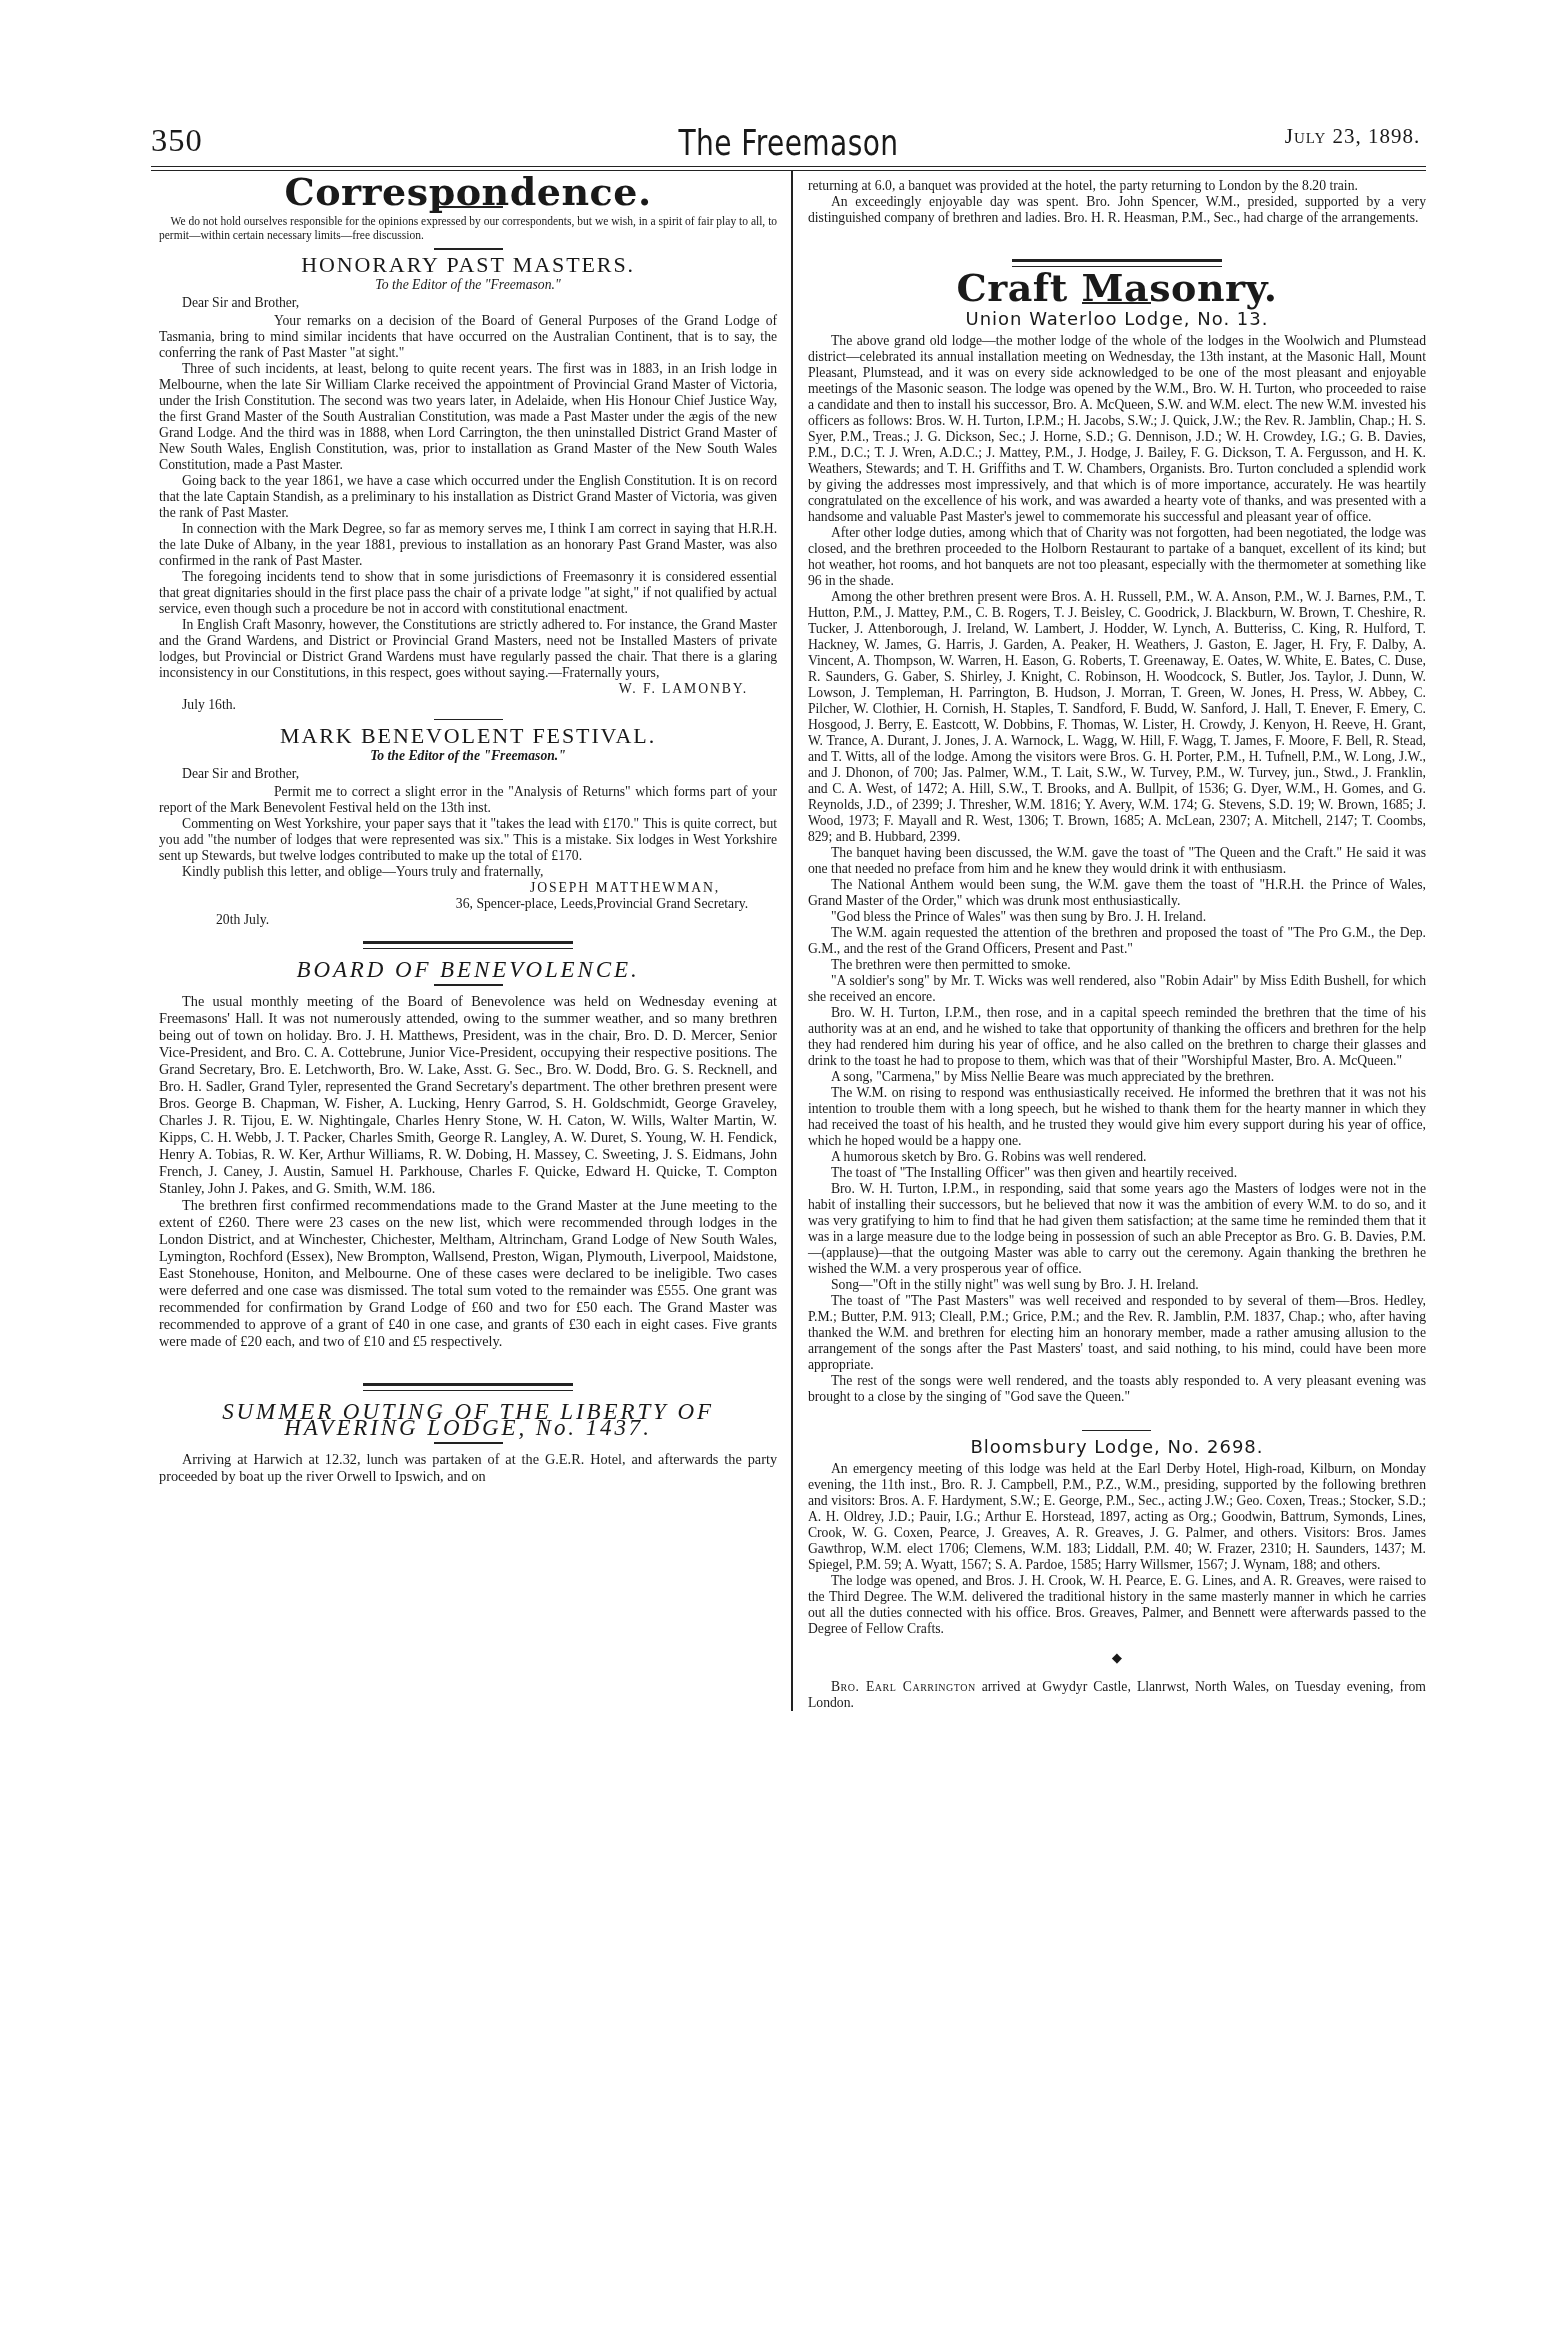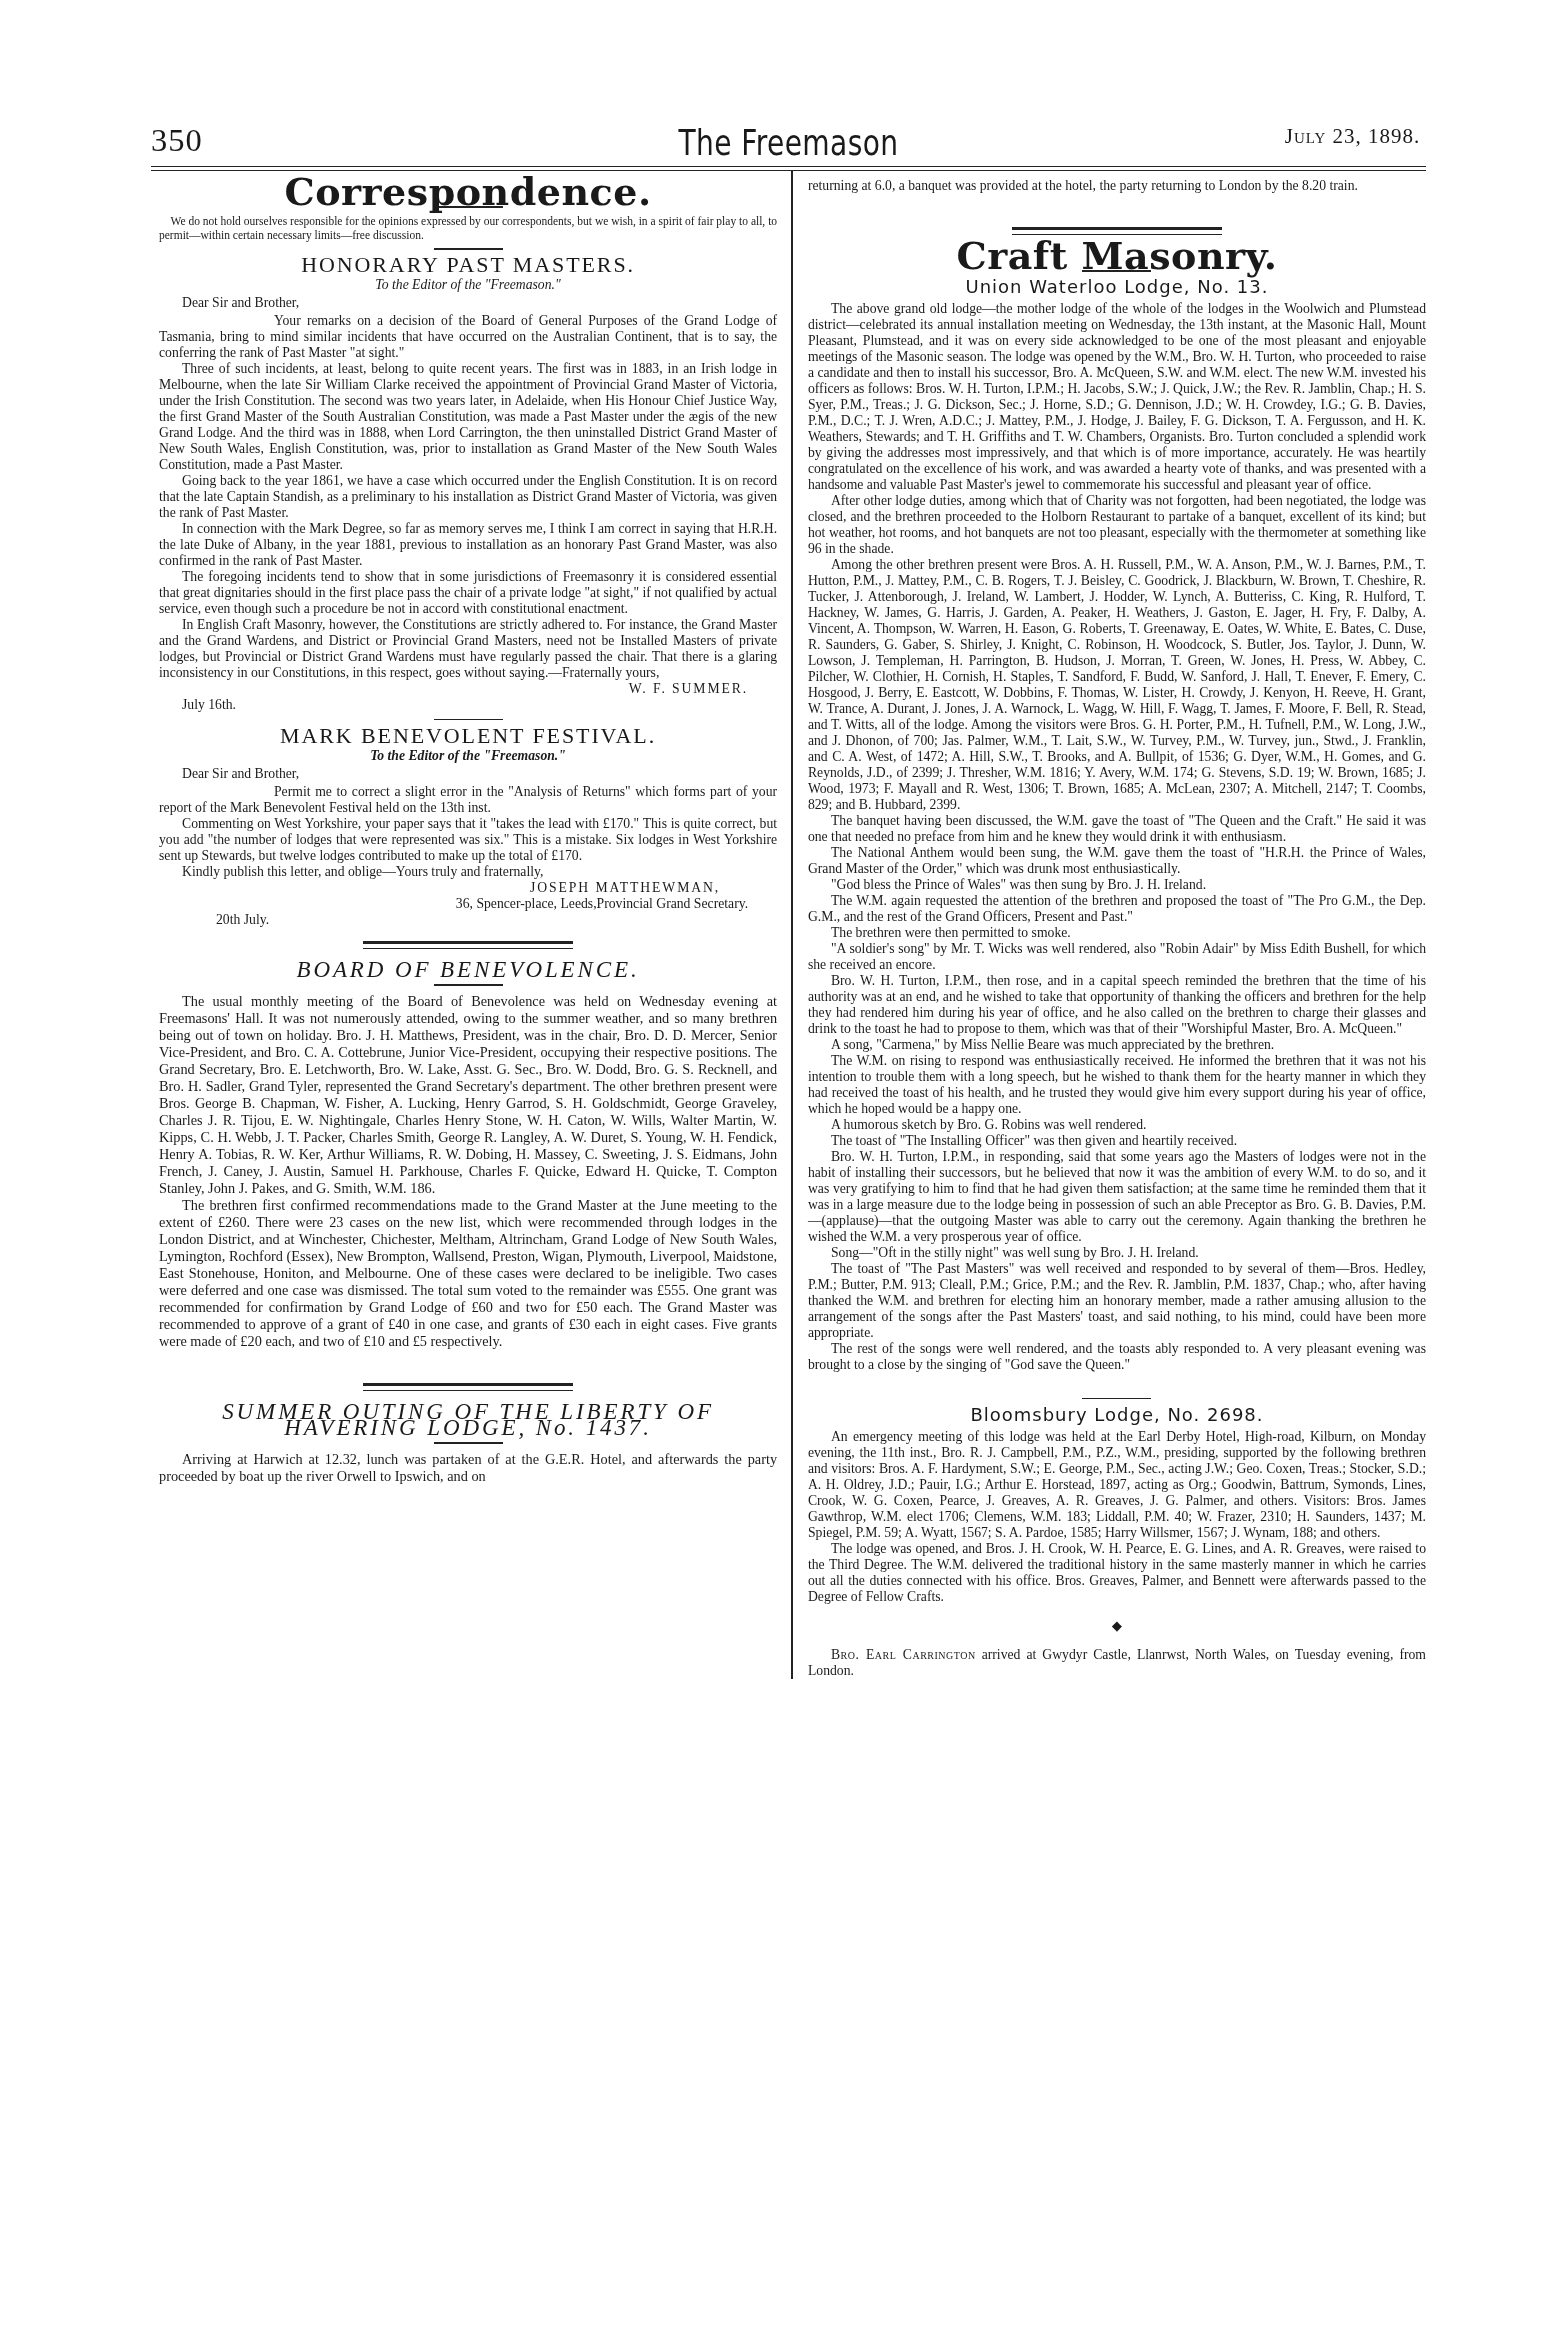--- a/index.html
+++ b/index.html
@@ -55,21 +55,21 @@
 
       <div class="sec-head">HONORARY PAST MASTERS.</div>
       <div class="editor-line">To the Editor of the "Freemason."</div>
       <p class="salutation">Dear Sir and Brother,</p>
       <p style="text-indent:115px">Your remarks on a decision of the Board of General Purposes of the Grand Lodge of Tasmania, bring to mind similar incidents that have occurred on the Australian Continent, that is to say, the conferring the rank of Past Master "at sight."</p>
       <p>Three of such incidents, at least, belong to quite recent years. The first was in 1883, in an Irish lodge in Melbourne, when the late Sir William Clarke received the appointment of Provincial Grand Master of Victoria, under the Irish Constitution. The second was two years later, in Adelaide, when His Honour Chief Justice Way, the first Grand Master of the South Australian Constitution, was made a Past Master under the ægis of the new Grand Lodge. And the third was in 1888, when Lord Carrington, the then uninstalled District Grand Master of New South Wales, English Constitution, was, prior to installation as Grand Master of the New South Wales Constitution, made a Past Master.</p>
       <p>Going back to the year 1861, we have a case which occurred under the English Constitution. It is on record that the late Captain Standish, as a preliminary to his installation as District Grand Master of Victoria, was given the rank of Past Master.</p>
       <p>In connection with the Mark Degree, so far as memory serves me, I think I am correct in saying that H.R.H. the late Duke of Albany, in the year 1881, previous to installation as an honorary Past Grand Master, was also confirmed in the rank of Past Master.</p>
       <p>The foregoing incidents tend to show that in some jurisdictions of Freemasonry it is considered essential that great dignitaries should in the first place pass the chair of a private lodge "at sight," if not qualified by actual service, even though such a procedure be not in accord with constitutional enactment.</p>
       <p>In English Craft Masonry, however, the Constitutions are strictly adhered to. For instance, the Grand Master and the Grand Wardens, and District or Provincial Grand Masters, need not be Installed Masters of private lodges, but Provincial or District Grand Wardens must have regularly passed the chair. That there is a glaring inconsistency in our Constitutions, in this respect, goes without saying.—Fraternally yours,</p>
-      <div class="sig">W. F. SUMMER.</div>
+      <div class="sig">W. F. LAMONBY.</div>
       <div class="dateline">July 16th.</div>
       <div class="short-rule"></div>
 
       <div class="sec-head">MARK BENEVOLENT FESTIVAL.</div>
       <div class="editor-line" style="font-weight:bold">To the Editor of the "Freemason."</div>
       <p class="salutation">Dear Sir and Brother,</p>
       <p style="text-indent:115px">Permit me to correct a slight error in the "Analysis of Returns" which forms part of your report of the Mark Benevolent Festival held on the 13th inst.</p>
       <p>Commenting on West Yorkshire, your paper says that it "takes the lead with £170." This is quite correct, but you add "the number of lodges that were represented was six." This is a mistake. Six lodges in West Yorkshire sent up Stewards, but twelve lodges contributed to make up the total of £170.</p>
       <p>Kindly publish this letter, and oblige—Yours truly and fraternally,</p>
       <div class="sig" style="padding-right:57px">JOSEPH MATTHEWMAN,</div>
@@ -91,20 +91,21 @@
       <div class="sec-head-italic" style="margin-top:0;text-transform:none">HAVERING LODGE, No. 1437.</div>
       <div class="short-rule"></div>
       <p style="font-size:14.3px;line-height:17px">Arriving at Harwich at 12.32, lunch was partaken of at the G.E.R. Hotel, and afterwards the party proceeded by boat up the river Orwell to Ipswich, and on</p>
     </div>
 
     <div class="col-divider"></div>
 
     <div class="col col-right">
       <div class="gap-s"></div>
       <p class="noindent">returning at 6.0, a banquet was provided at the hotel, the party returning to London by the 8.20 train.</p>
+      <p>An exceedingly enjoyable day was spent. Bro. John Spencer, W.M., presided, supported by a very distinguished company of brethren and ladies. Bro. H. R. Heasman, P.M., Sec., had charge of the arrangements.</p>
       <div class="gap-m"></div>
       <div class="double-rule"></div>
 
       <div class="blackletter">Craft Masonry.</div>
       <div class="short-rule"></div>
 
       <div class="lodge-head">Union Waterloo Lodge, No. 13.</div>
       <p>The above grand old lodge—the mother lodge of the whole of the lodges in the Woolwich and Plumstead district—celebrated its annual installation meeting on Wednesday, the 13th instant, at the Masonic Hall, Mount Pleasant, Plumstead, and it was on every side acknowledged to be one of the most pleasant and enjoyable meetings of the Masonic season. The lodge was opened by the W.M., Bro. W. H. Turton, who proceeded to raise a candidate and then to install his successor, Bro. A. McQueen, S.W. and W.M. elect. The new W.M. invested his officers as follows: Bros. W. H. Turton, I.P.M.; H. Jacobs, S.W.; J. Quick, J.W.; the Rev. R. Jamblin, Chap.; H. S. Syer, P.M., Treas.; J. G. Dickson, Sec.; J. Horne, S.D.; G. Dennison, J.D.; W. H. Crowdey, I.G.; G. B. Davies, P.M., D.C.; T. J. Wren, A.D.C.; J. Mattey, P.M., J. Hodge, J. Bailey, F. G. Dickson, T. A. Fergusson, and H. K. Weathers, Stewards; and T. H. Griffiths and T. W. Chambers, Organists. Bro. Turton concluded a splendid work by giving the addresses most impressively, and that which is of more importance, accurately. He was heartily congratulated on the excellence of his work, and was awarded a hearty vote of thanks, and was presented with a handsome and valuable Past Master's jewel to commemorate his successful and pleasant year of office.</p>
       <p>After other lodge duties, among which that of Charity was not forgotten, had been negotiated, the lodge was closed, and the brethren proceeded to the Holborn Restaurant to partake of a banquet, excellent of its kind; but hot weather, hot rooms, and hot banquets are not too pleasant, especially with the thermometer at something like 96 in the shade.</p>
       <p>Among the other brethren present were Bros. A. H. Russell, P.M., W. A. Anson, P.M., W. J. Barnes, P.M., T. Hutton, P.M., J. Mattey, P.M., C. B. Rogers, T. J. Beisley, C. Goodrick, J. Blackburn, W. Brown, T. Cheshire, R. Tucker, J. Attenborough, J. Ireland, W. Lambert, J. Hodder, W. Lynch, A. Butteriss, C. King, R. Hulford, T. Hackney, W. James, G. Harris, J. Garden, A. Peaker, H. Weathers, J. Gaston, E. Jager, H. Fry, F. Dalby, A. Vincent, A. Thompson, W. Warren, H. Eason, G. Roberts, T. Greenaway, E. Oates, W. White, E. Bates, C. Duse, R. Saunders, G. Gaber, S. Shirley, J. Knight, C. Robinson, H. Woodcock, S. Butler, Jos. Taylor, J. Dunn, W. Lowson, J. Templeman, H. Parrington, B. Hudson, J. Morran, T. Green, W. Jones, H. Press, W. Abbey, C. Pilcher, W. Clothier, H. Cornish, H. Staples, T. Sandford, F. Budd, W. Sanford, J. Hall, T. Enever, F. Emery, C. Hosgood, J. Berry, E. Eastcott, W. Dobbins, F. Thomas, W. Lister, H. Crowdy, J. Kenyon, H. Reeve, H. Grant, W. Trance, A. Durant, J. Jones, J. A. Warnock, L. Wagg, W. Hill, F. Wagg, T. James, F. Moore, F. Bell, R. Stead, and T. Witts, all of the lodge. Among the visitors were Bros. G. H. Porter, P.M., H. Tufnell, P.M., W. Long, J.W., and J. Dhonon, of 700; Jas. Palmer, W.M., T. Lait, S.W., W. Turvey, P.M., W. Turvey, jun., Stwd., J. Franklin, and C. A. West, of 1472; A. Hill, S.W., T. Brooks, and A. Bullpit, of 1536; G. Dyer, W.M., H. Gomes, and G. Reynolds, J.D., of 2399; J. Thresher, W.M. 1816; Y. Avery, W.M. 174; G. Stevens, S.D. 19; W. Brown, 1685; J. Wood, 1973; F. Mayall and R. West, 1306; T. Brown, 1685; A. McLean, 2307; A. Mitchell, 2147; T. Coombs, 829; and B. Hubbard, 2399.</p>

